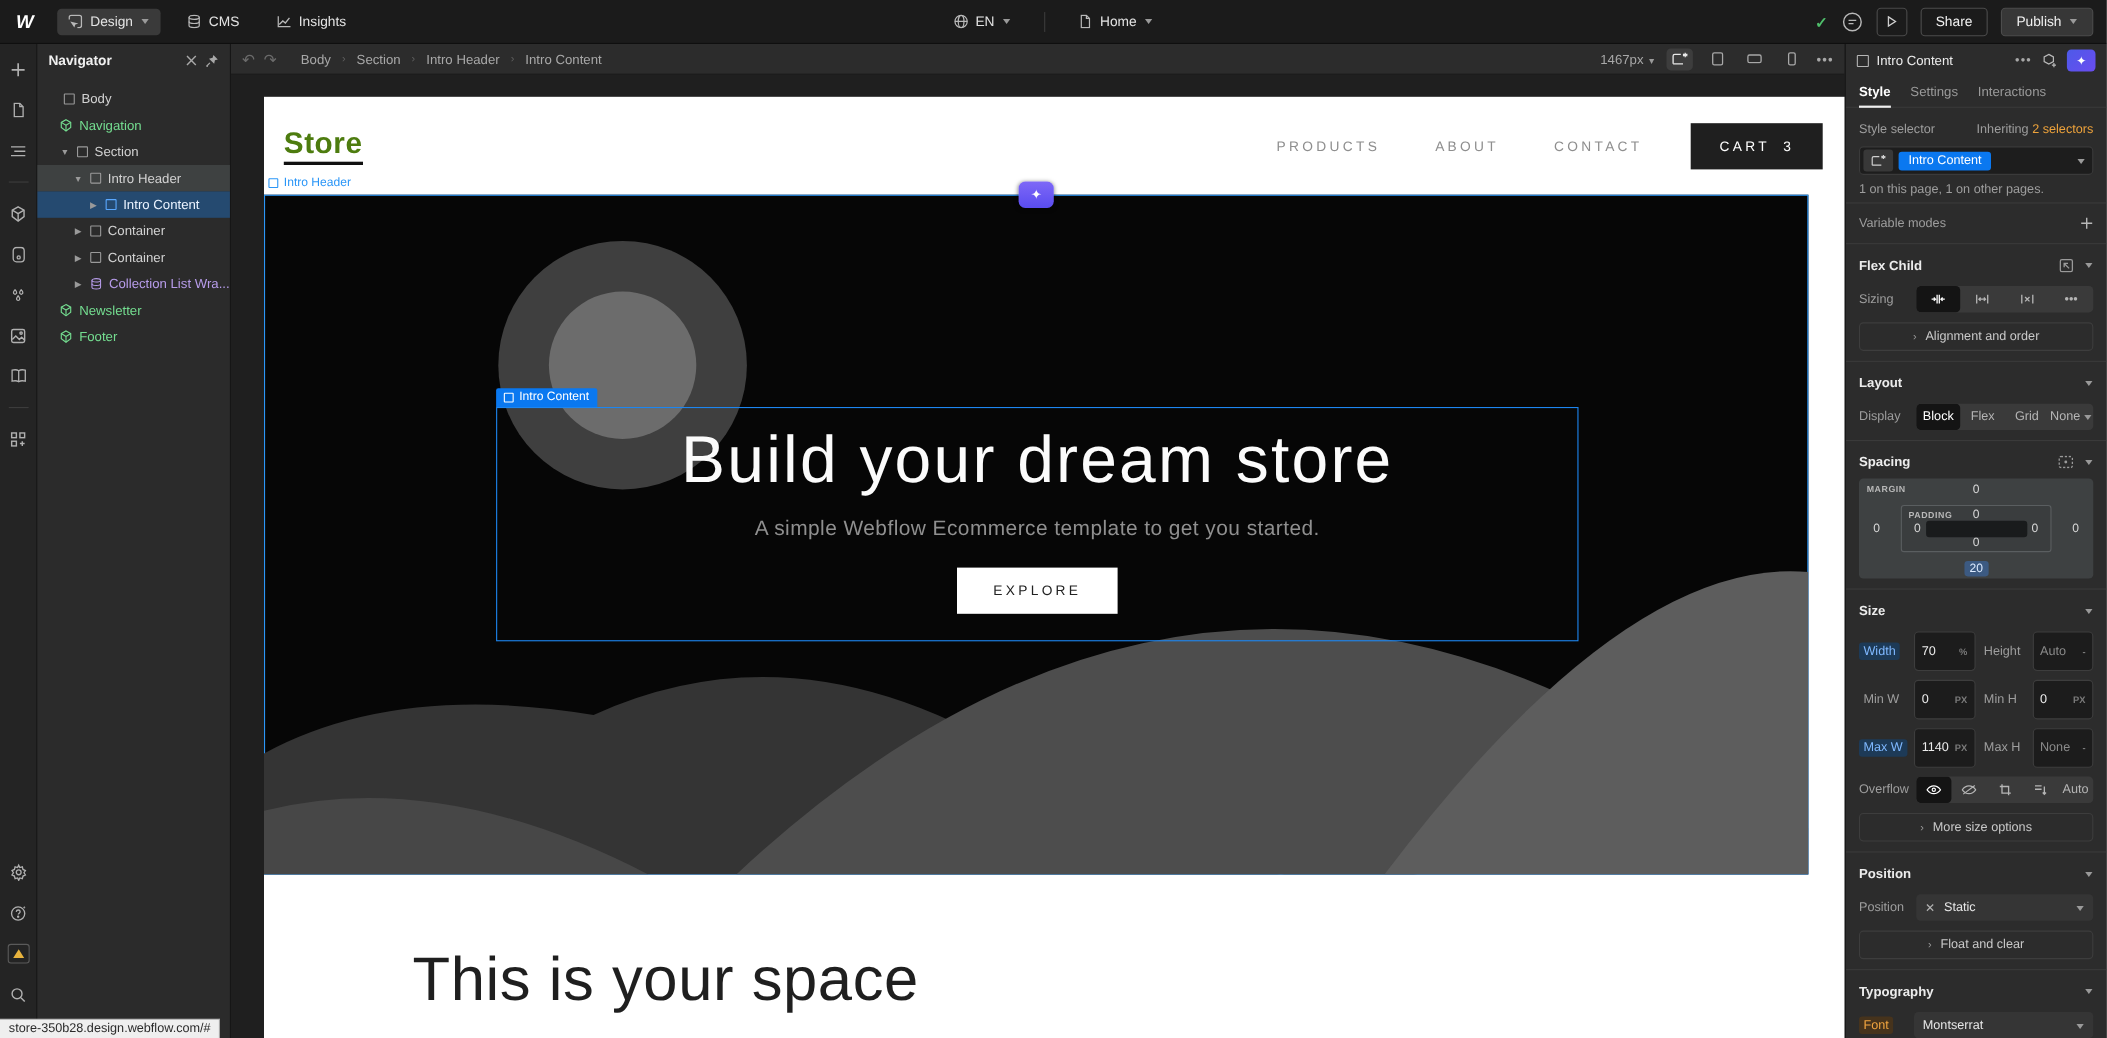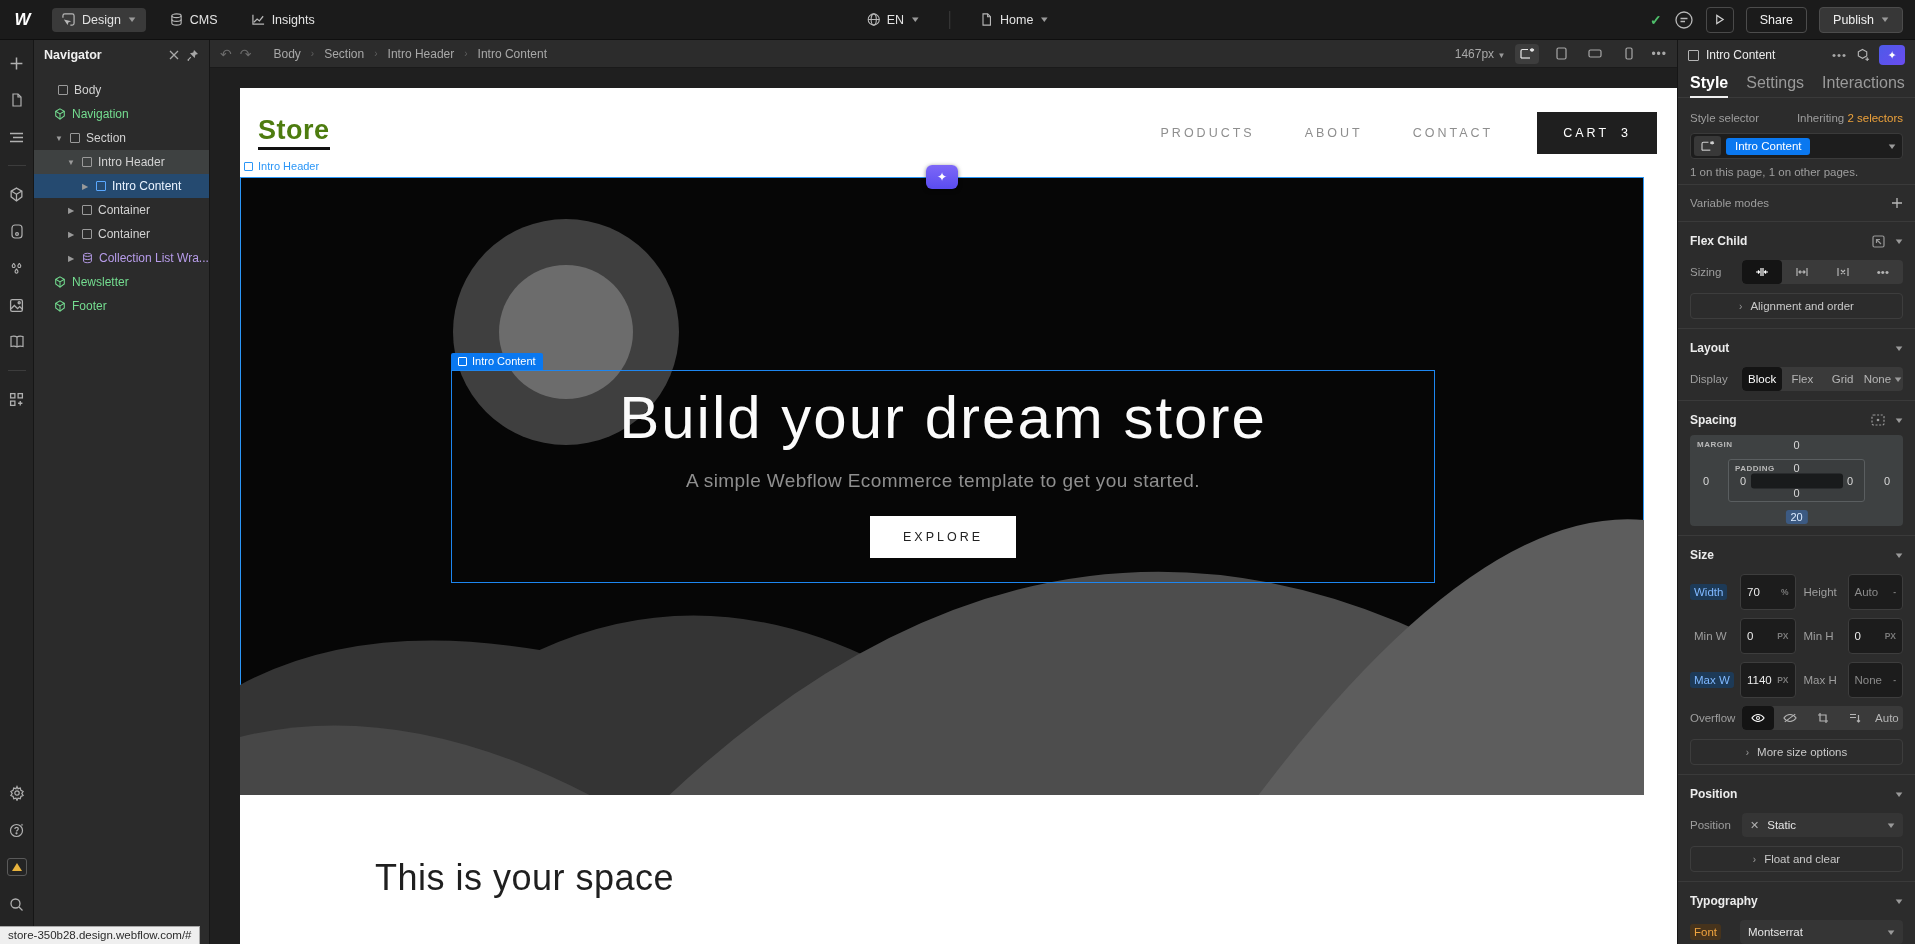--- a/index.html
+++ b/index.html
@@ -106,37 +106,37 @@
     border:1px solid #1d86f0; display:flex; flex-direction:column; align-items:center; }
   .tag-content { position:absolute; left:-1px; top:-18px; background:#0a78f0; color:#fff;
     font-size:11px; padding:2px 7px 3px; border-radius:2px 2px 0 0; display:flex;
     align-items:center; gap:5px; cursor:pointer; }
   .tag-content .tag-sq { border-color:#fff; }
   .hero-h1 { margin-top:12px; font-size:60px; font-weight:400; letter-spacing:2px;
     color:#fbfbfb; cursor:pointer; }
   .hero-sub { margin-top:18px; font-size:19px; color:#8f8f8f; letter-spacing:0.4px; cursor:pointer; }
   .explore-btn { margin-top:24px; background:#fff; color:#222; font-size:12.5px;
     letter-spacing:3px; padding:14px 33px; cursor:pointer; }
-  .below-heading { margin:62px 0 0 135px; font-size:36px; color:#1f1f1f; font-weight:500;
+  .below-heading { margin:62px 0 0 135px; font-size:56px; color:#1f1f1f; font-weight:500;
     letter-spacing:0.5px; cursor:pointer; }
 
   .status-tip { position:fixed; left:0; bottom:0; background:#efefef; color:#2b2b2b;
     font-size:11.5px; padding:2px 8px 3px; border:1px solid #a8a8a8; border-left:none;
     border-bottom:none; z-index:50; }
 
   
   .spanel { width:238px; background:#2c2c2c; border-left:1px solid #161616; display:flex;
     flex-direction:column; font-size:11.5px; color:#cfcfcf; overflow:hidden; }
   .sp-head { height:30px; display:flex; align-items:center; gap:7px; padding:0 10px; }
   .sp-el { font-size:12px; color:#ececec; }
   .sp-head .right { margin-left:auto; display:flex; align-items:center; gap:9px; }
   .sp-ai { width:26px; height:20px; border-radius:4px; background:linear-gradient(135deg,#4d5ae8,#6a4cf0);
     display:flex; align-items:center; justify-content:center; color:#fff; font-size:11px; cursor:pointer; }
   .sp-tabs { display:flex; gap:18px; padding:0 12px; border-bottom:1px solid #3a3a3a; height:28px; }
-  .sp-tab { font-size:16px; color:#9a9a9a; display:flex; align-items:center; cursor:pointer;
+  .sp-tab { font-size:12px; color:#9a9a9a; display:flex; align-items:center; cursor:pointer;
     border-bottom:2px solid transparent; margin-bottom:-1px; }
   .sp-tab.active { color:#fff; font-weight:bold; border-bottom-color:#f0f0f0; }
   .sp-body { flex:1; overflow:hidden; }
   .sec { padding:9px 12px; }
   .divider { height:1px; background:#3a3a3a; }
   .rowline { display:flex; align-items:center; }
   .lbl { color:#9e9e9e; }
   .sel-head { display:flex; align-items:center; height:22px; }
   .inherit { margin-left:auto; color:#9e9e9e; }
   .inherit b { color:#eda23b; font-weight:normal; cursor:pointer; }

